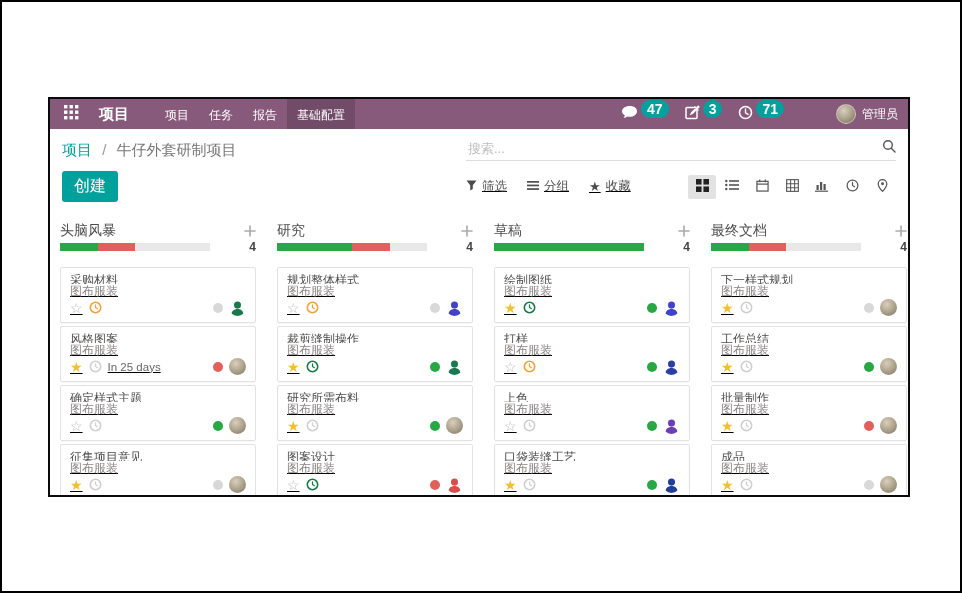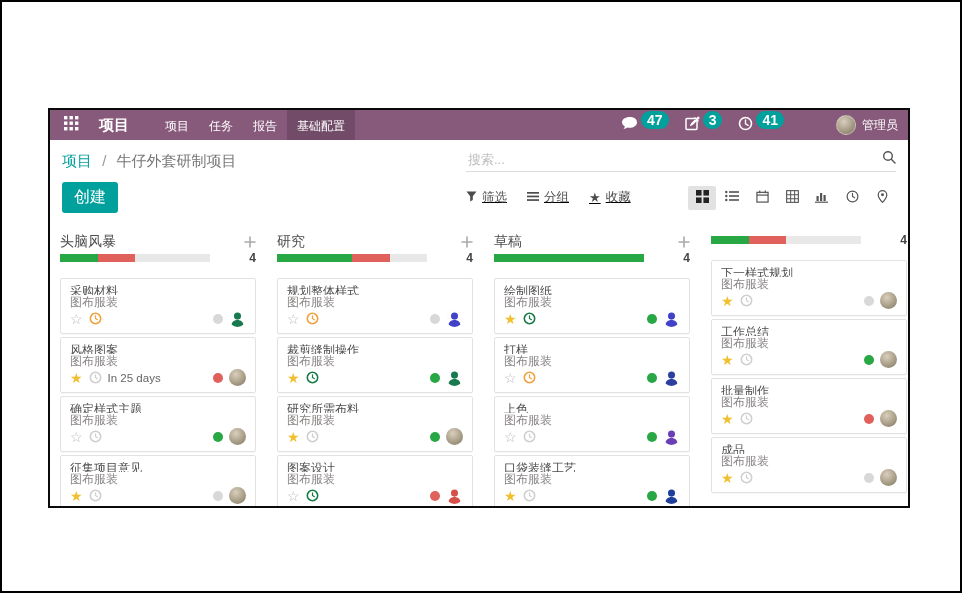--- a/index.html
+++ b/index.html
@@ -1,18 +1,18 @@
 <!DOCTYPE html>
 <html><head>
 <meta charset="utf-8">
 <style>
   * { box-sizing: border-box; }
   body { margin:0; background:#fff; font-family:"Liberation Sans", sans-serif; }
   .page { position:relative; width:962px; height:593px; border:2px solid #000; background:#fff; overflow:hidden; }
-  .app { position:absolute; left:46px; top:106px; width:862px; height:400px; border:2px solid #0a0a0a; background:#fff; display:flex; flex-direction:column; overflow:hidden; }
+  .app { position:absolute; left:46px; top:95px; width:862px; height:400px; border:2px solid #0a0a0a; background:#fff; display:flex; flex-direction:column; overflow:hidden; }
 
   
   .topbar { flex:0 0 30px; background:#875a7b; color:#fff; display:flex; align-items:center; padding:0 10px; }
   .apps-btn { background:none; border:0; padding:2px 4px; cursor:pointer; display:flex; }
   .brand { font-size:15px; font-weight:bold; margin:0 26px 0 16px; cursor:pointer; }
   .menus { display:flex; align-items:stretch; height:30px; }
   .menu-item { font-size:12px; color:#fff; padding:8px 10px; cursor:pointer; white-space:nowrap; }
   .menu-item.active { background:rgba(0,0,0,0.16); }
   .sys { margin-left:auto; display:flex; align-items:center; gap:16px; }
   .sys-item { display:flex; align-items:center; gap:3px; background:none; border:0; color:#fff; cursor:pointer; padding:0; }
@@ -43,21 +43,21 @@
   .kanban { flex:1; display:flex; gap:21px; padding:12px 8px 0 10px; overflow:hidden; background:#fff; }
   .column { flex:0 0 196px; width:196px; display:flex; flex-direction:column; }
   .col-head { display:flex; align-items:center; justify-content:space-between; }
   .col-title { font-size:14px; color:#4c4c4c; }
   .col-plus { background:none; border:0; color:#aaa; cursor:pointer; display:flex; padding:0; }
   .col-progress-row { display:flex; align-items:center; justify-content:space-between; margin-bottom:13px; }
   .progress { width:150px; height:8px; background:#e8e8e8; display:flex; overflow:hidden; cursor:pointer; }
   .seg { height:100%; }
   .col-count { font-size:12px; font-weight:bold; color:#444; }
   .cards { display:flex; flex-direction:column; gap:3px; }
-  .card { height:56px; background:#fff; border:1px solid #e2e2e2; border-radius:2px; padding:5px 9px 6px; display:flex; flex-direction:column; cursor:pointer; box-shadow:0 1px 1px rgba(0,0,0,.03); }
+  .card { height:56px; background:#fff; border:1px solid #e2e2e2; border-radius:2px; padding:5px 9px 6px; display:flex; flex-direction:column; cursor:pointer; box-shadow:0 1px 1px rgba(0,0,0,.03);text-decoration:underline; }
   .card-title { font-size:12px; color:#4c4c4c; line-height:1.25; white-space:nowrap; overflow:hidden; }
   .card-sub { font-size:12px; color:#8a8585; line-height:1.25; }
   .card-foot { margin-top:auto; display:flex; align-items:center; gap:6px; }
   .star { font-size:14px; line-height:1; color:#b9b9b9; cursor:pointer; }
   .star.on { color:#f0c030; }
   .clock { display:flex; cursor:pointer; }
   .clock.orange { color:#f0a03c; }
   .clock.green { color:#157a46; }
   .clock.gray { color:#cfcfcf; }
   .due { font-size:11.5px; color:#666; }
@@ -118,21 +118,21 @@
           </span>
           <span class="badge">3</span>
         </button>
         <button class="sys-item">
           <span>
             <svg width="15" height="15" viewBox="0 0 15 15">
                 <circle cx="7.5" cy="7.5" r="6" fill="none" stroke="#fff" stroke-width="1.6"></circle>
                 <path d="M7.5 4v3.8l2.6 1.5" fill="none" stroke="#fff" stroke-width="1.4" stroke-linecap="round"></path>
               </svg>
           </span>
-          <span class="badge">41</span>
+          <span class="badge">71</span>
         </button>
         <div class="user">
           <span class="user-avatar"></span>
           <span>管理员</span>
         </div>
       </div>
     </nav>
 
     <div class="control">
       <div class="row1">
@@ -556,20 +556,28 @@
                     <circle cx="12" cy="8.6" r="5" fill="currentColor"></circle>
                     <path d="M12 14.2c-5.2 0-8.3 3-8.3 7.2V24h16.6v-2.6c0-4.2-3.1-7.2-8.3-7.2z" fill="currentColor"></path>
                   </svg>
       </span>
     </div>
   </div>
 </div>
   </div>
 
   <div class="column">
+    <div class="col-head">
+      <span class="col-title">最终文档</span>
+      <button class="col-plus">
+        <svg width="12" height="12" viewBox="0 0 12 12">
+                <path d="M6 1v10M1 6h10" stroke="#aaa" stroke-width="1.6" stroke-linecap="round"></path>
+              </svg>
+      </button>
+    </div>
     <div class="col-progress-row">
       <div class="progress">
               <div class="seg" style="width: 25%; background: rgb(40, 167, 69);"></div>
               <div class="seg" style="width: 25%; background: rgb(224, 96, 92);"></div>
             </div>
       <span class="col-count">4</span>
     </div>
     <div class="cards">
   <div class="card">
     <div class="card-title">下一样式规划</div>

